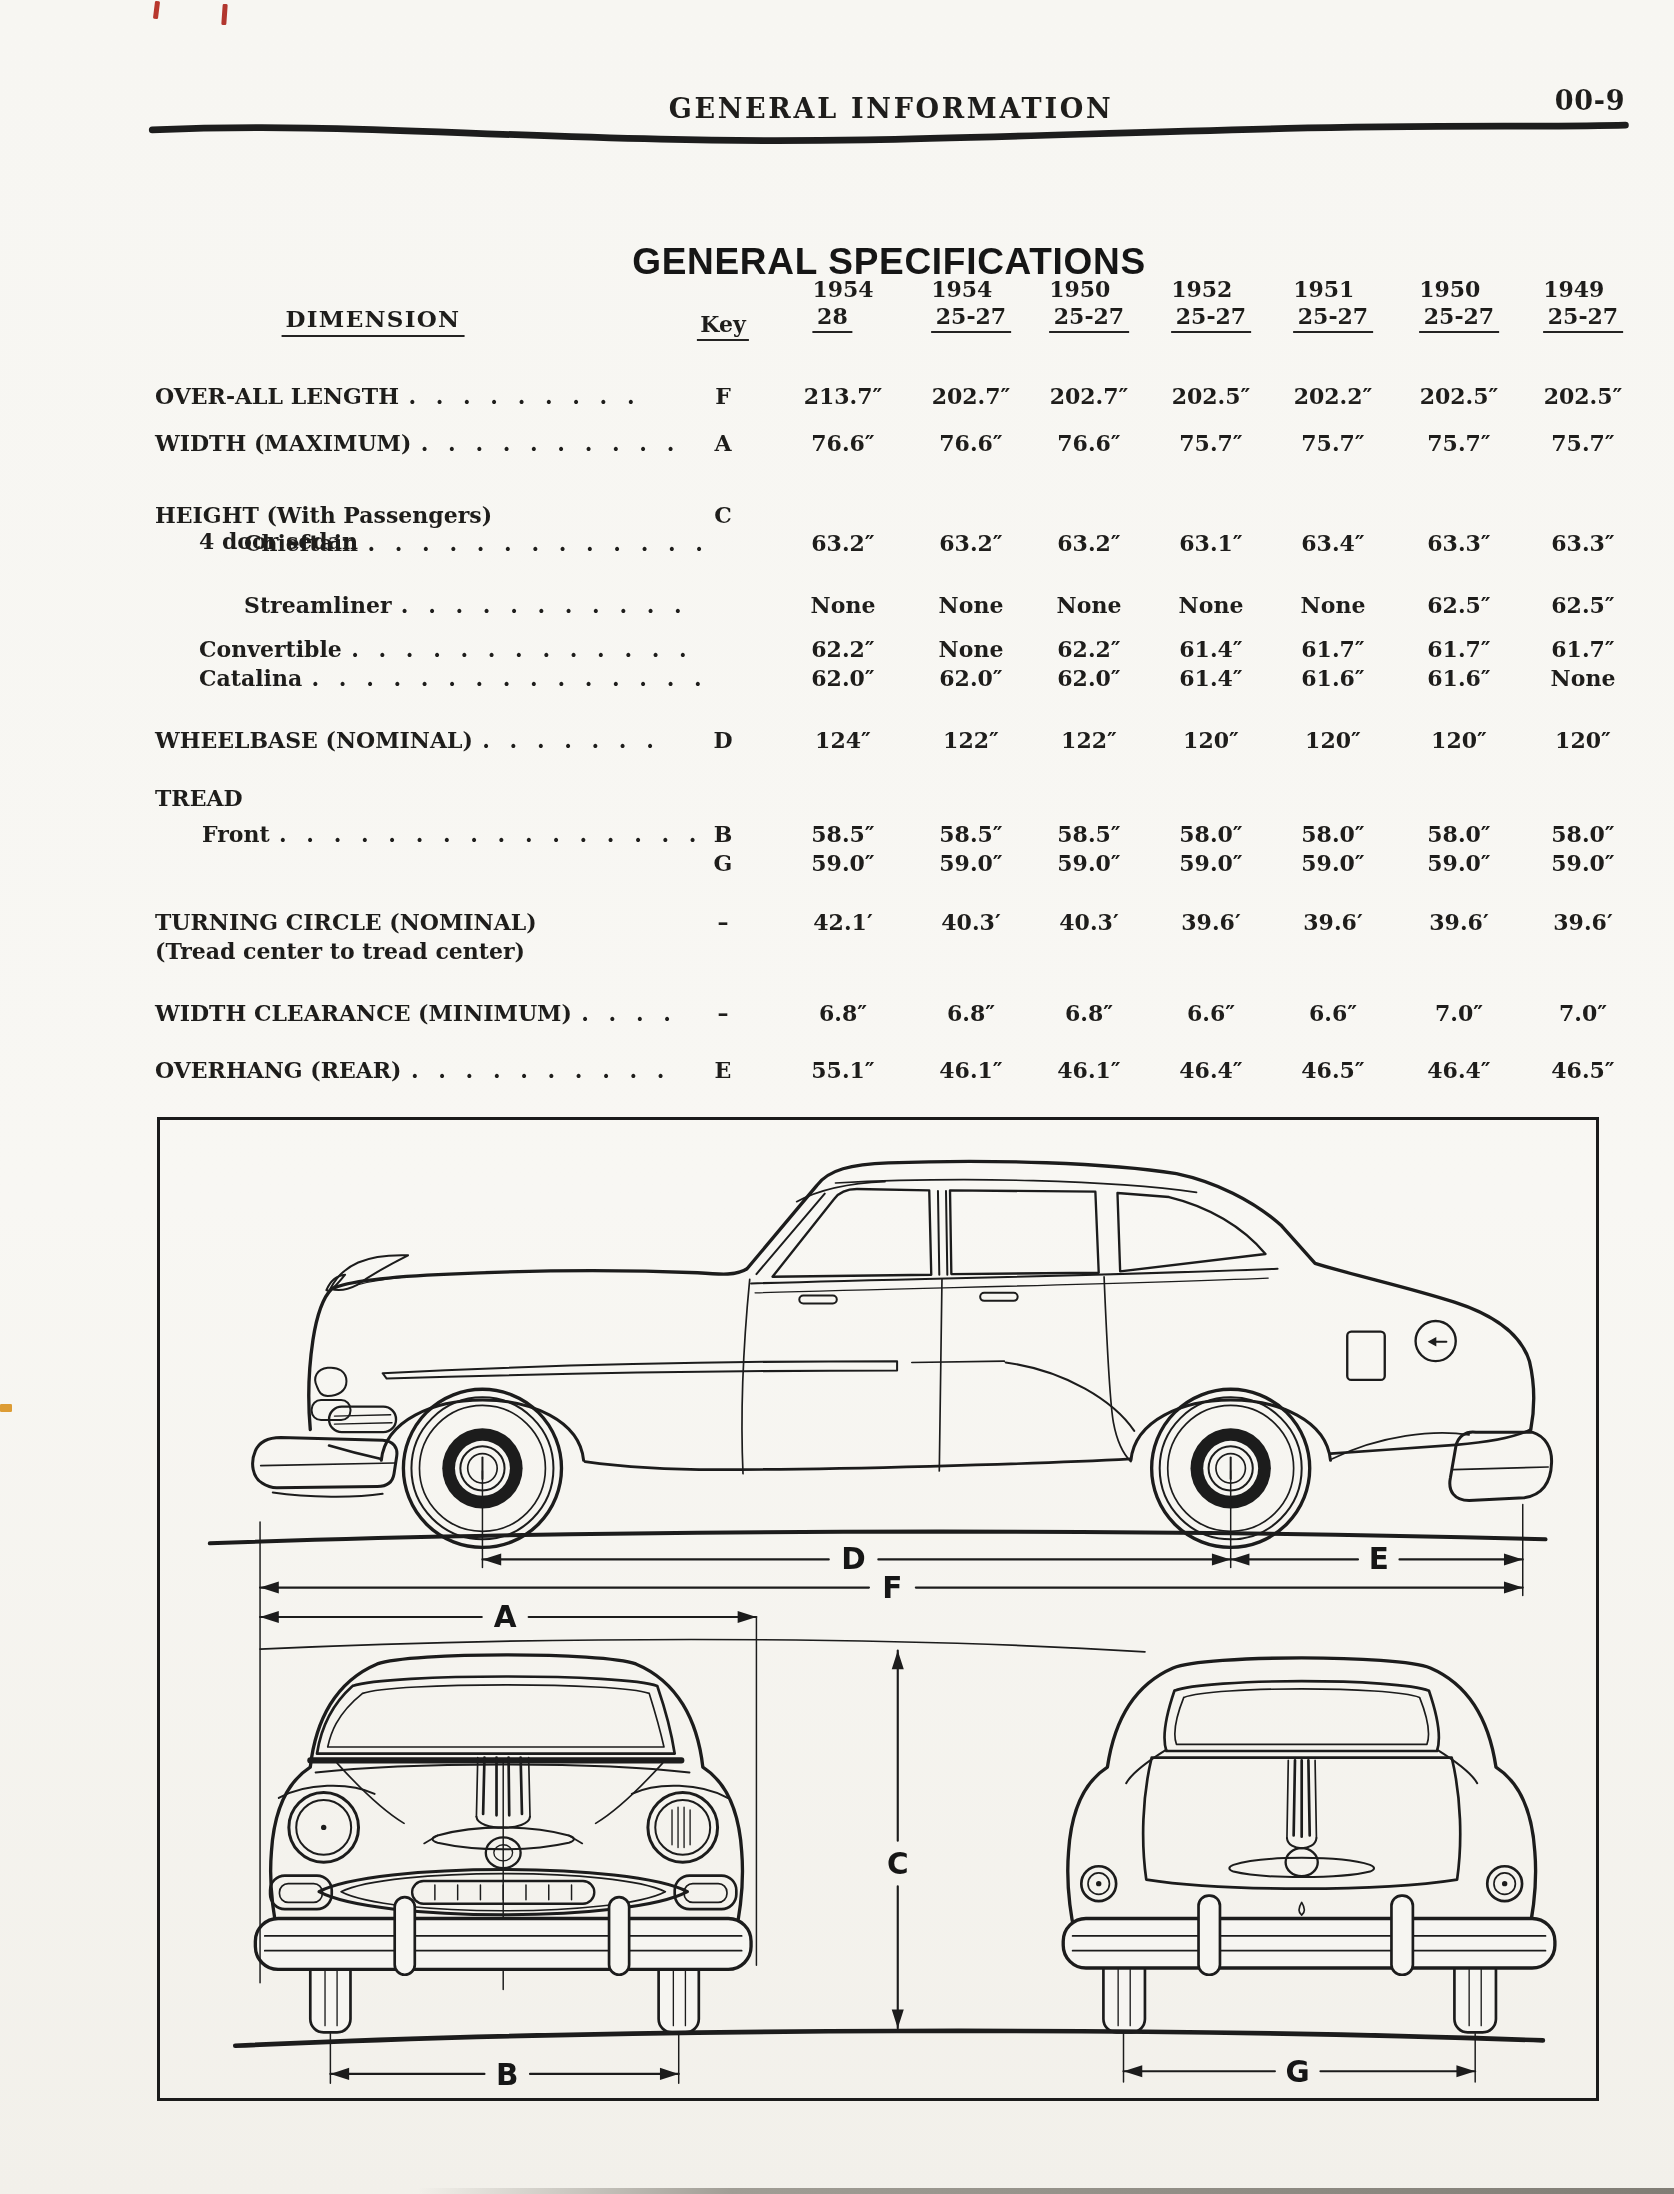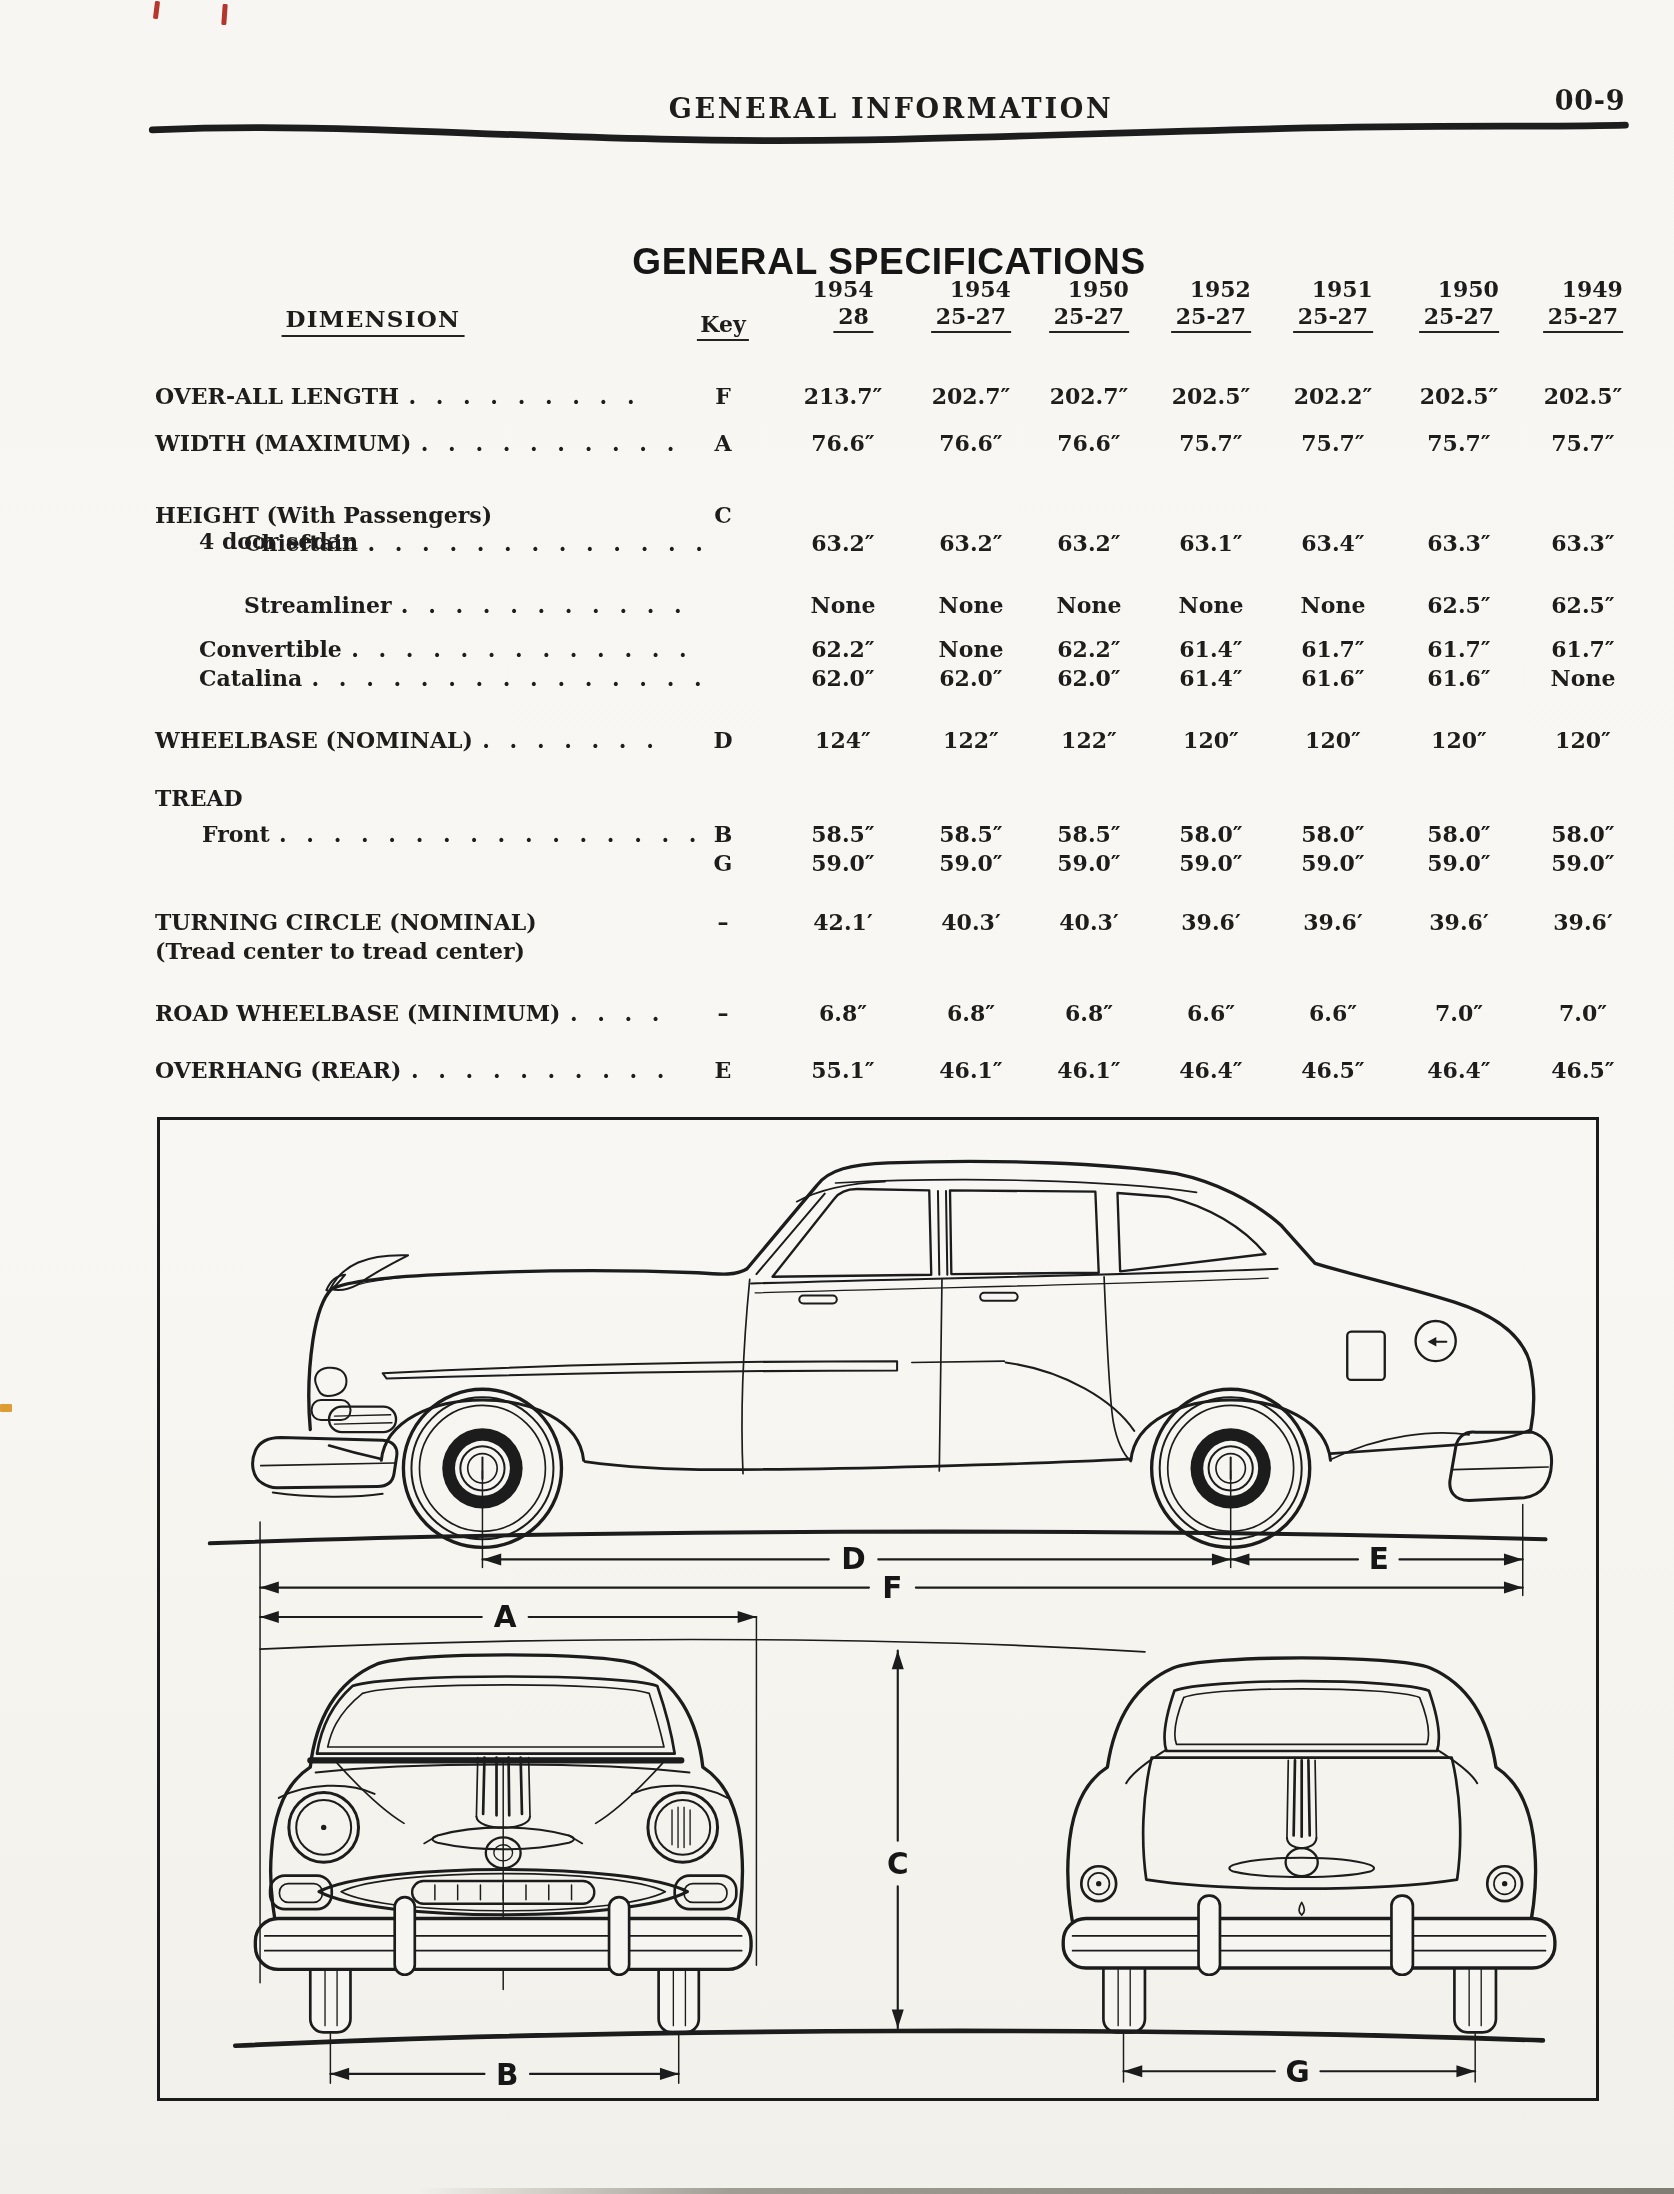--- a/index.html
+++ b/index.html
@@ -17,21 +17,21 @@
   
   .sec-title{position:absolute;top:221px;left:889px;transform:translateX(-50%);
     font-family:"Liberation Sans",sans-serif;font-weight:800;font-size:37px;
     letter-spacing:0.7px;white-space:nowrap;color:#161616;margin-top:20px;}
   
   .dimh{position:absolute;top:305px;left:373px;transform:translateX(-50%);
     font-size:23px;font-weight:700;letter-spacing:1.3px;line-height:27px;
     border-bottom:2.7px solid #242322;padding:0 4px 2.7px;}
   .keyh{position:absolute;top:311px;left:723px;transform:translateX(-50%);
     font-size:22px;font-weight:700;line-height:26px;border-bottom:2.4px solid #242322;padding:0 3.4px 2px;}
-  .colh{position:absolute;top:275px;transform:translateX(-50%);text-align:right;
+  .colh{position:absolute;top:275px;transform:translateX(-50%);text-align:left;
     font-size:22px;font-weight:700;}
   .colh .yr{display:block;line-height:28px;}
   .colh .md{display:inline-block;line-height:27px;border-bottom:2.4px solid #242322;padding:0 4.7px 1.3px;}
   .tr{position:absolute;left:0;width:1674px;height:30px;line-height:30px;font-size:22px;}
   .lb{position:absolute;font-weight:700;white-space:nowrap;}
   .ld{letter-spacing:6px;margin-left:9.4px;font-weight:700;}
   .ky{position:absolute;left:723px;transform:translateX(-50%);font-weight:700;}
   .v{position:absolute;transform:translateX(-50%);font-weight:700;white-space:nowrap;}
   .c0{left:843px}.c1{left:971px}.c2{left:1089px}.c3{left:1211px}
   .c4{left:1333px}.c5{left:1459px}.c6{left:1583px}
@@ -185,21 +185,21 @@
       <span class="v c2">40.3′</span>
       <span class="v c3">39.6′</span>
       <span class="v c4">39.6′</span>
       <span class="v c5">39.6′</span>
       <span class="v c6">39.6′</span>
   </div>
   <div class="tr" style="top:936px">
     <span class="lb" style="left:155px"><span>(Tread center to tread center)</span></span>
   </div>
   <div class="tr" style="top:998px">
-    <span class="lb" style="left:155px"><span>ROAD WHEELBASE (MINIMUM)</span><span class="ld">. . . .</span></span>
+    <span class="lb" style="left:155px"><span>WIDTH CLEARANCE (MINIMUM)</span><span class="ld">. . . .</span></span>
     <span class="ky">–</span>
     <span class="v c0">6.8″</span>
       <span class="v c1">6.8″</span>
       <span class="v c2">6.8″</span>
       <span class="v c3">6.6″</span>
       <span class="v c4">6.6″</span>
       <span class="v c5">7.0″</span>
       <span class="v c6">7.0″</span>
   </div>
   <div class="tr" style="top:1055px">

